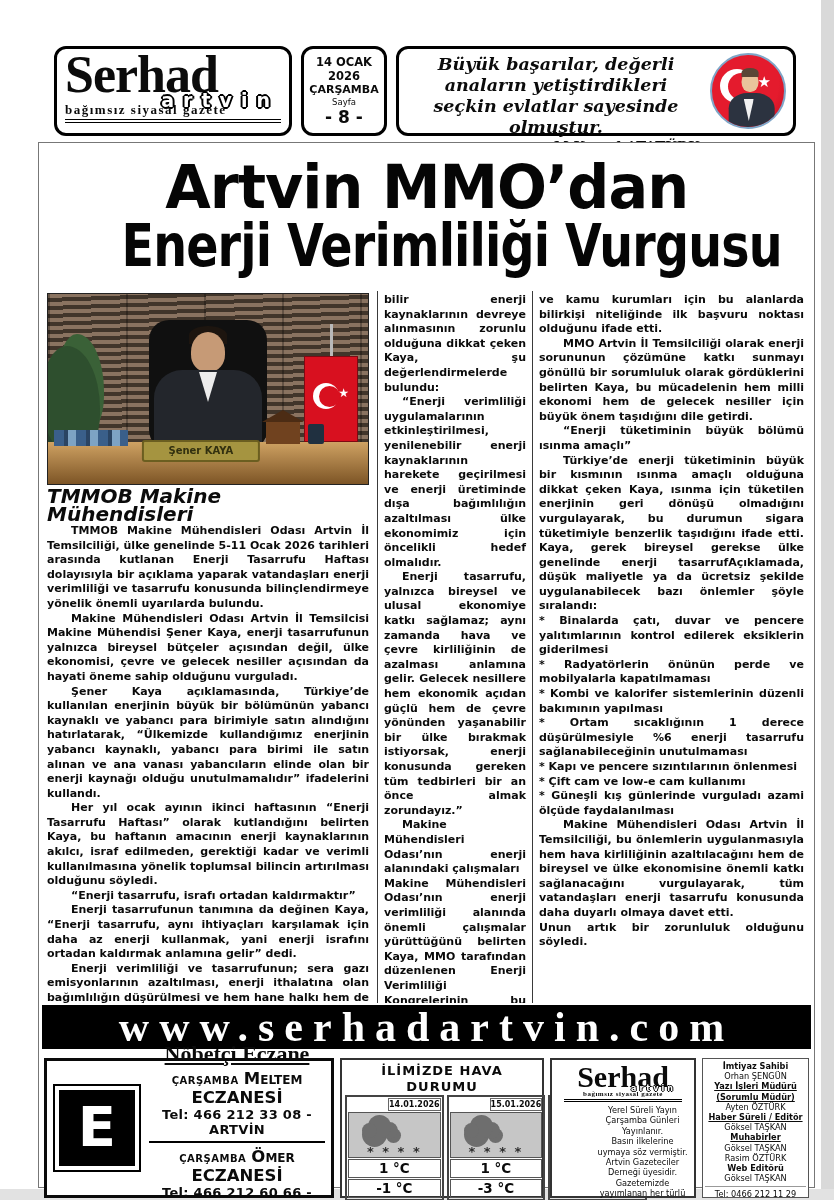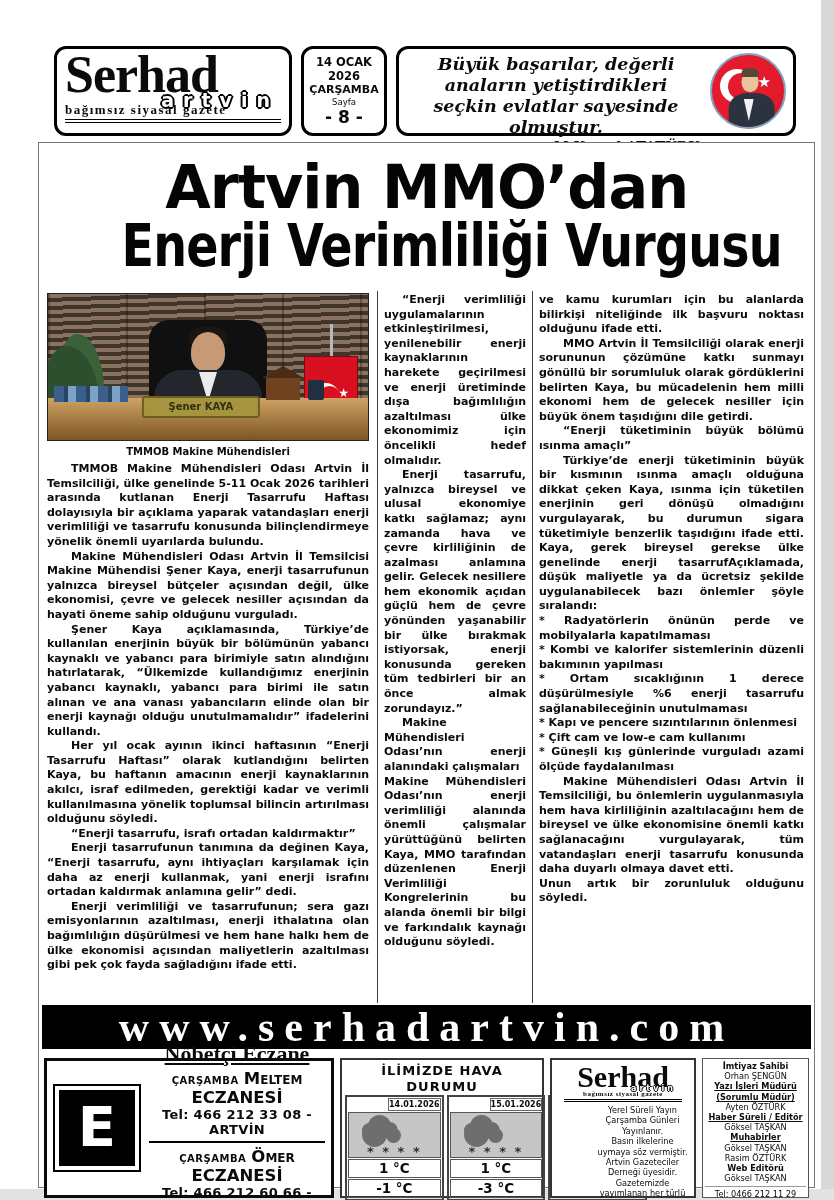--- a/index.html
+++ b/index.html
@@ -45,21 +45,21 @@
   .columns{display:flex;height:712px;overflow:hidden;box-sizing:border-box;padding:0 2px;}
   .col{box-sizing:border-box;overflow:hidden;}
   .col1{width:336px;padding:2px 8px 0 6px;}
   .col2{width:156px;padding:2px 6px;border-left:1px solid #3a3a3a;border-right:1px solid #3a3a3a;}
   .col3{flex:1;padding:2px 8px 0 6px;}
   .para{font-size:11px;line-height:14.6px;font-weight:bold;text-align:justify;text-indent:24px;margin:0;}
   .col2 .para{text-indent:18px;}
   .para.ni{text-indent:0;}
 
   
-  .photo{position:relative;width:100%;height:148px;border:1px solid #222;box-sizing:border-box;overflow:hidden;
+  .photo{position:relative;width:100%;height:192px;border:1px solid #222;box-sizing:border-box;overflow:hidden;
      background:
        repeating-linear-gradient(90deg, rgba(0,0,0,.28) 0 2px, rgba(0,0,0,0) 2px 78px),
        repeating-linear-gradient(178deg, #8a7360 0 4px, #41352a 4px 8px);}
   .pl-plant{position:absolute;left:-6px;top:52px;width:58px;height:110px;background:#2e4f2e;border-radius:45% 60% 40% 55%;
      box-shadow:10px -18px 0 -6px #3a6137, -2px 28px 0 -4px #27422a;}
   .pl-chair{position:absolute;left:50%;top:26px;transform:translateX(-50%);width:118px;height:130px;background:#101010;border-radius:20px;}
   .pl-hair{position:absolute;left:50%;top:32px;transform:translateX(-50%);width:38px;height:18px;border-radius:50% 50% 0 0;background:#1d150f;}
   .pl-head{position:absolute;left:50%;top:38px;transform:translateX(-50%);width:34px;height:40px;border-radius:50% 50% 44% 44%;background:#c69a76;}
   .pl-body{position:absolute;left:50%;top:76px;transform:translateX(-50%);width:108px;height:80px;border-radius:28px 28px 0 0;background:#23262c;}
   .pl-shirt{position:absolute;left:50%;top:78px;transform:translateX(-50%);width:18px;height:30px;background:#ececec;clip-path:polygon(0 0,100% 0,50% 100%);}
@@ -69,21 +69,21 @@
   .fl-star::before{content:"★";position:absolute;right:8px;top:29px;color:#fff;font-size:12px;}
   .pl-pole{position:absolute;right:35px;top:30px;width:3px;height:34px;background:#b9b9b9;}
   .pl-desk{position:absolute;left:0;right:0;bottom:0;height:42px;background:linear-gradient(#cfa263,#7d5526);}
   .pl-books{position:absolute;left:6px;bottom:38px;width:74px;height:16px;
      background:repeating-linear-gradient(90deg,#3a5f8a 0 10px,#2a4463 10px 14px,#7da3c4 14px 22px);}
   .pl-plate{position:absolute;left:50%;bottom:22px;transform:translateX(-56%);width:118px;height:22px;background:#a59440;
      border:2px solid #6b5e20;border-radius:3px;color:#32300f;font-size:10px;font-weight:bold;line-height:18px;text-align:center;box-sizing:border-box;}
   .pl-house{position:absolute;right:68px;bottom:40px;width:34px;height:22px;background:#70421f;}
   .pl-house::before{content:"";position:absolute;left:-4px;top:-12px;border-left:21px solid transparent;border-right:21px solid transparent;border-bottom:12px solid #4c2c14;}
   .pl-cup{position:absolute;right:44px;bottom:40px;width:16px;height:20px;background:#203040;border-radius:2px;}
-  .caption{font-size:10px;font-weight:bold;text-align:center;line-height:18px;margin:2px 0 1px 0;}
+  .caption{font-size:20px;font-weight:bold;text-align:left;line-height:18px;margin:2px 0 1px 0;font-style:italic;}
 
   
   .site-banner{height:44px;margin:2px 3px;background:#000;color:#fff;text-align:center;
      font-family:"Liberation Serif",serif;font-weight:bold;font-size:42px;line-height:44px;letter-spacing:10px;}
 
   
   .bottom{display:flex;gap:6px;padding:7px 5px 0 5px;height:140px;box-sizing:content-box;}
   .fbox{box-sizing:border-box;background:#fff;}
   .pharmacy{width:290px;border:3px solid #0a0a0a;display:flex;align-items:center;gap:8px;padding:6px;}
   .e-outer{width:88px;height:88px;border:2px solid #000;padding:4px;box-sizing:border-box;flex:none;}
@@ -192,32 +192,34 @@
           <p class="para">Şener Kaya açıklamasında, Türkiye’de kullanılan enerjinin büyük bir bölümünün yabancı kaynaklı ve yabancı para birimiyle satın alındığını hatırlatarak, “Ülkemizde kullandığımız enerjinin yabancı kaynaklı, yabancı para birimi ile satın alınan ve ana vanası yabancıların elinde olan bir enerji kaynağı olduğu unutulmamalıdır” ifadelerini kullandı.</p>
           <p class="para">Her yıl ocak ayının ikinci haftasının “Enerji Tasarrufu Haftası” olarak kutlandığını belirten Kaya, bu haftanın amacının enerji kaynaklarının akılcı, israf edilmeden, gerektiği kadar ve verimli kullanılmasına yönelik toplumsal bilincin artırılması olduğunu söyledi.</p>
           <p class="para">“Enerji tasarrufu, israfı ortadan kaldırmaktır”</p>
           <p class="para">Enerji tasarrufunun tanımına da değinen Kaya, “Enerji tasarrufu, aynı ihtiyaçları karşılamak için daha az enerji kullanmak, yani enerji israfını ortadan kaldırmak anlamına gelir” dedi.</p>
           <p class="para">Enerji verimliliği ve tasarrufunun; sera gazı emisyonlarının azaltılması, enerji ithalatına olan bağımlılığın düşürülmesi ve hem hane halkı hem de ülke ekonomisi açısından maliyetlerin azaltılması gibi pek çok fayda sağladığını ifade etti.</p>
         </div>
     </div>
 
     <div class="col col2">
 
+    <p class="para ni">bilir enerji kaynaklarının devreye alınmasının zorunlu olduğuna dikkat çeken Kaya, şu değerlendirmelerde bulundu:</p>
         <p class="para">“Enerji verimliliği uygulamalarının etkinleştirilmesi, yenilenebilir enerji kaynaklarının harekete geçirilmesi ve enerji üretiminde dışa bağımlılığın azaltılması ülke ekonomimiz için öncelikli hedef olmalıdır.</p>
         <p class="para">Enerji tasarrufu, yalnızca bireysel ve ulusal ekonomiye katkı sağlamaz; aynı zamanda hava ve çevre kirliliğinin de azalması anlamına gelir. Gelecek nesillere hem ekonomik açıdan güçlü hem de çevre yönünden yaşanabilir bir ülke bırakmak istiyorsak, enerji konusunda gereken tüm tedbirleri bir an önce almak zorundayız.”</p>
         <p class="para">Makine Mühendisleri Odası’nın enerji alanındaki çalışmaları</p>
         <p class="para ni">Makine Mühendisleri Odası’nın enerji verimliliği alanında önemli çalışmalar yürüttüğünü belirten Kaya, MMO tarafından düzenlenen Enerji Verimliliği Kongrelerinin bu alanda önemli bir bilgi ve farkındalık kaynağı olduğunu söyledi.</p>
       </div>
 
     <div class="col col3">
 
     <p class="para ni">ve kamu kurumları için bu alanlarda bilirkişi niteliğinde ilk başvuru noktası olduğunu ifade etti.</p>
         <p class="para">MMO Artvin İl Temsilciliği olarak enerji sorununun çözümüne katkı sunmayı gönüllü bir sorumluluk olarak gördüklerini belirten Kaya, bu mücadelenin hem milli ekonomi hem de gelecek nesiller için büyük önem taşıdığını dile getirdi.</p>
         <p class="para">“Enerji tüketiminin büyük bölümü ısınma amaçlı”</p>
         <p class="para">Türkiye’de enerji tüketiminin büyük bir kısmının ısınma amaçlı olduğuna dikkat çeken Kaya, ısınma için tüketilen enerjinin geri dönüşü olmadığını vurgulayarak, bu durumun sigara tüketimiyle benzerlik taşıdığını ifade etti. Kaya, gerek bireysel gerekse ülke genelinde enerji tasarrufAçıklamada, düşük maliyetle ya da ücretsiz şekilde uygulanabilecek bazı önlemler şöyle sıralandı:</p>
+        <p class="para ni">* Binalarda çatı, duvar ve pencere yalıtımlarının kontrol edilerek eksiklerin giderilmesi</p>
         <p class="para ni">* Radyatörlerin önünün perde ve mobilyalarla kapatılmaması</p>
         <p class="para ni">* Kombi ve kalorifer sistemlerinin düzenli bakımının yapılması</p>
         <p class="para ni">* Ortam sıcaklığının 1 derece düşürülmesiyle %6 enerji tasarrufu sağlanabileceğinin unutulmaması</p>
         <p class="para ni">* Kapı ve pencere sızıntılarının önlenmesi</p>
         <p class="para ni">* Çift cam ve low-e cam kullanımı</p>
         <p class="para ni">* Güneşli kış günlerinde vurguladı azami ölçüde faydalanılması</p>
         <p class="para">Makine Mühendisleri Odası Artvin İl Temsilciliği, bu önlemlerin uygulanmasıyla hem hava kirliliğinin azaltılacağını hem de bireysel ve ülke ekonomisine önemli katkı sağlanacağını vurgulayarak, tüm vatandaşları enerji tasarrufu konusunda daha duyarlı olmaya davet etti.</p>
         <p class="para ni">Unun artık bir zorunluluk olduğunu söyledi.</p>
       </div>
 

